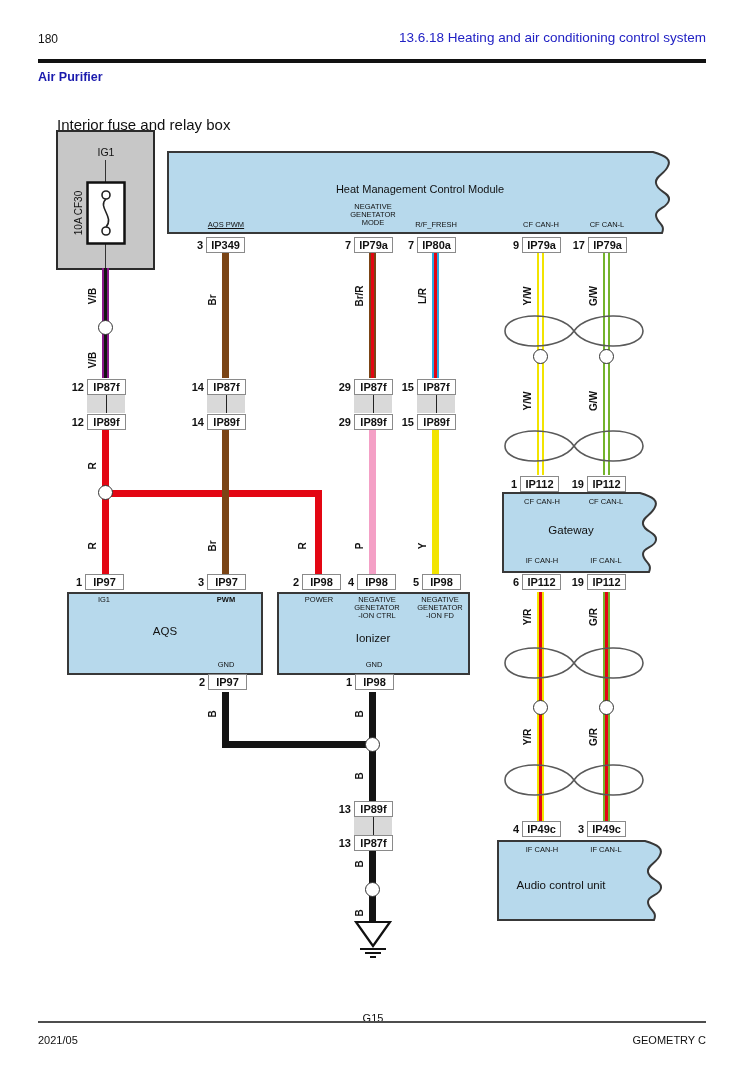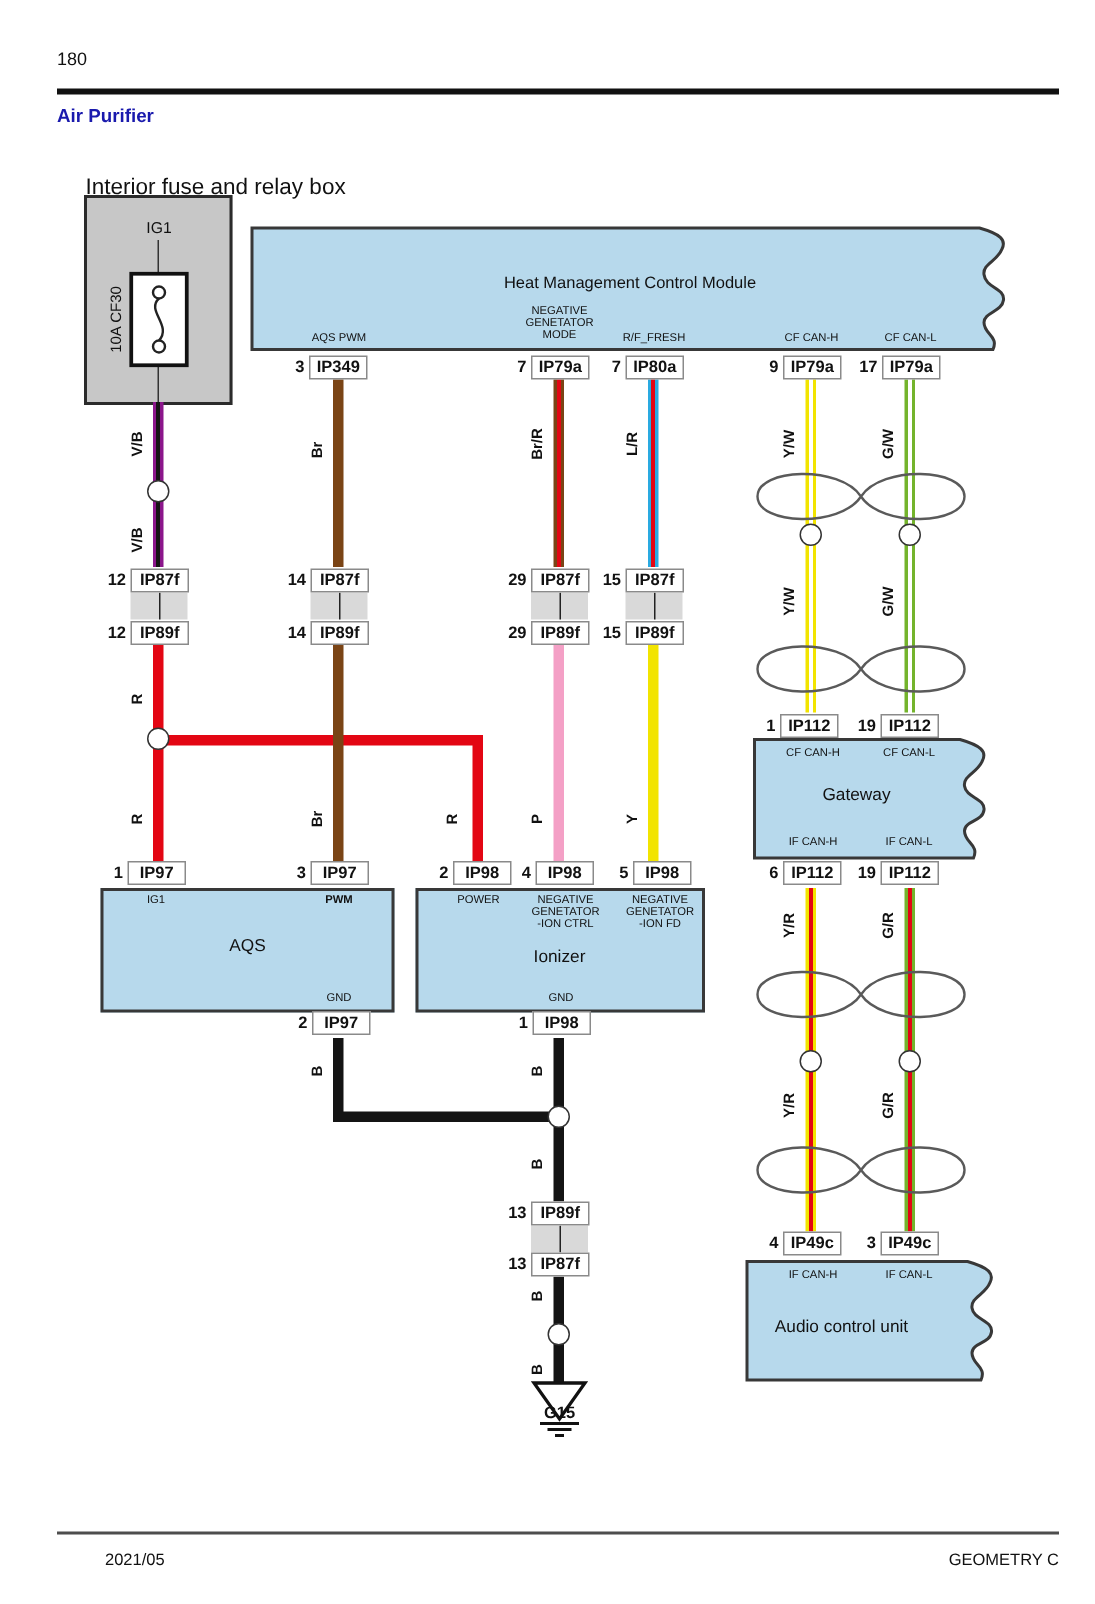--- a/index.html
+++ b/index.html
@@ -27,49 +27,50 @@
   .conn .pin{width:18px;text-align:right;font-size:11px;font-weight:bold;margin-right:3px;}
   .conn .cbox{display:inline-flex;align-items:center;justify-content:center;
       min-width:35px;height:14px;padding:0 1px;background:#fff;border:1.5px solid #8a8a8a;
       font-size:11px;font-weight:bold;color:#111;}
   .jblock{position:absolute;width:38px;height:18px;background:#d9d9d9;}
   .jblock::after{content:"";position:absolute;left:50%;top:0;bottom:0;border-left:1.5px solid #222;}
   .splice{position:absolute;width:13px;height:13px;border:1.6px solid #333;border-radius:50%;background:#fff;}
   .bluebox{position:absolute;background:#b7d9ec;border:2px solid #383838;}
   .header-title{position:absolute;font-size:13.5px;color:#2121c4;}
   .section-title{position:absolute;font-size:12.5px;font-weight:bold;color:#1a1aad;}
-  .footer-text{position:absolute;font-size:11px;color:#111;margin-left:32px;}
+  .footer-text{position:absolute;font-size:11px;color:#111;}
   svg{position:absolute;overflow:visible;}
 </style>
 </head>
 <body>
 
 <div id="canvas">
 
   <div class="abs" style="left:38px;top:32px;font-size:12px;">180</div>
+  <div class="header-title" style="right:24px;top:30px;">13.6.18 Heating and air conditioning control system</div>
   <div class="abs" style="left:38px;top:59px;width:668px;height:3.5px;background:#111;"></div>
   <div class="section-title" style="left:38px;top:70px;">Air Purifier</div>
 
   <div class="abs" style="left:57px;top:116px;font-size:15px;">Interior fuse and relay box</div>
   <div class="abs" style="left:56px;top:130px;width:95px;height:136px;background:#c7c7c7;border:2px solid #2b2b2b;"></div>
   <div class="ctext" style="left:106px;top:152px;font-size:10.5px;">IG1</div>
   <div class="abs" style="left:105px;top:160px;height:108px;border-left:1.5px solid #333;"></div>
   <svg style="left:86px;top:181px;" width="40" height="64" viewBox="0 0 40 64">
     <rect x="1.5" y="1.5" width="37" height="61" fill="#ffffff" stroke="#111" stroke-width="2.5"></rect>
     <circle cx="20" cy="14" r="4" fill="#fff" stroke="#222" stroke-width="1.6"></circle>
     <circle cx="20" cy="50" r="4" fill="#fff" stroke="#222" stroke-width="1.6"></circle>
     <path d="M20,18 C11,26 29,36 20,46" fill="none" stroke="#222" stroke-width="1.6"></path>
   </svg>
   <div class="rlabel" style="left:78px;top:213px;font-weight:normal;">10A CF30</div>
 
   <svg style="left:167px;top:150px;" width="506" height="85" viewBox="0 0 506 85">
     <path d="M1,2 H486 C500,6 504,10 501,16 C498,24 488,26 489,33 C490,42 503,42 502,50 C501,58 489,58 489,65 C489,73 499,74 495,83 L1,83 Z" fill="#b7d9ec" stroke="#383838" stroke-width="2"></path>
   </svg>
   <div class="ctext" style="left:420px;top:189px;">Heat Management Control Module</div>
-  <div class="plabel" style="left:226px;top:221px;">AQS PWM</div>
+  <div class="plabel" style="left:226px;top:221px;text-decoration:underline;">AQS PWM</div>
   <div class="plabel" style="left:373px;top:203px;">NEGATIVE
 GENETATOR
 MODE</div>
   <div class="plabel" style="left:436px;top:221px;">R/F_FRESH</div>
   <div class="plabel" style="left:541px;top:221px;">CF CAN-H</div>
   <div class="plabel" style="left:607px;top:221px;">CF CAN-L</div>
 
   <div class="wire w-vb" style="left:102px;top:268px;height:110px;"></div>
   <div class="wire w-br" style="left:222px;top:252px;height:126px;"></div>
   <div class="wire w-brr" style="left:369px;top:252px;height:126px;"></div>
@@ -269,21 +270,21 @@
     <span class="pin">13</span>
     <span class="cbox">IP87f</span>
   </div>
 
   <svg style="left:353px;top:920px;" width="40" height="42" viewBox="0 0 40 42">
     <polygon points="3,2 37,2 20,26" fill="#ffffff" stroke="#111" stroke-width="2.2"></polygon>
     <line x1="7" y1="29" x2="33" y2="29" stroke="#111" stroke-width="2"></line>
     <line x1="12" y1="33" x2="28" y2="33" stroke="#111" stroke-width="2"></line>
     <line x1="17" y1="37" x2="23" y2="37" stroke="#111" stroke-width="2"></line>
   </svg>
-  <div class="ctext" style="left:373px;top:942px;font-weight:bold;">G15</div>
+  <div class="ctext" style="left:373px;top:1018px;font-weight:normal;">G15</div>
 
   <div class="rlabel" style="left:92px;top:296px;">V/B</div>
   <div class="rlabel" style="left:92px;top:360px;">V/B</div>
   <div class="rlabel" style="left:212px;top:300px;">Br</div>
   <div class="rlabel" style="left:359px;top:296px;">Br/R</div>
   <div class="rlabel" style="left:422px;top:296px;">L/R</div>
   <div class="rlabel" style="left:527px;top:296px;">Y/W</div>
   <div class="rlabel" style="left:593px;top:296px;">G/W</div>
   <div class="rlabel" style="left:527px;top:401px;">Y/W</div>
   <div class="rlabel" style="left:593px;top:401px;">G/W</div>

